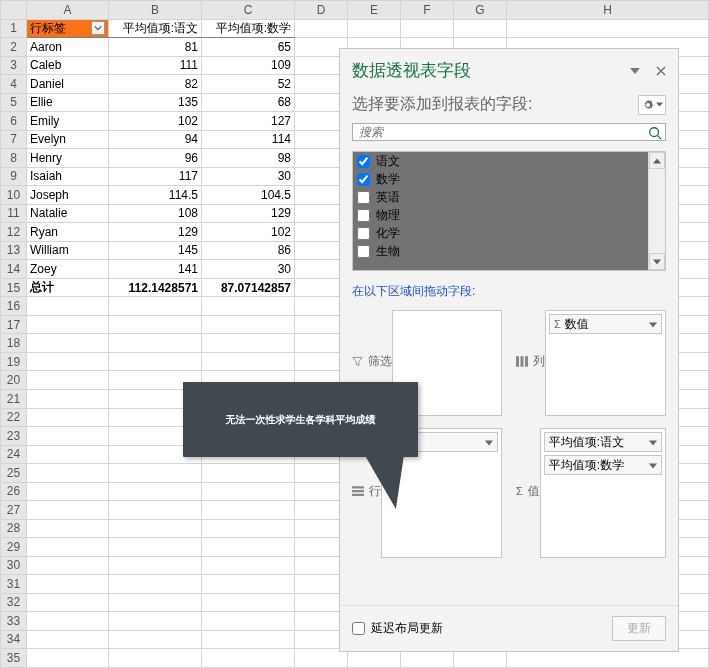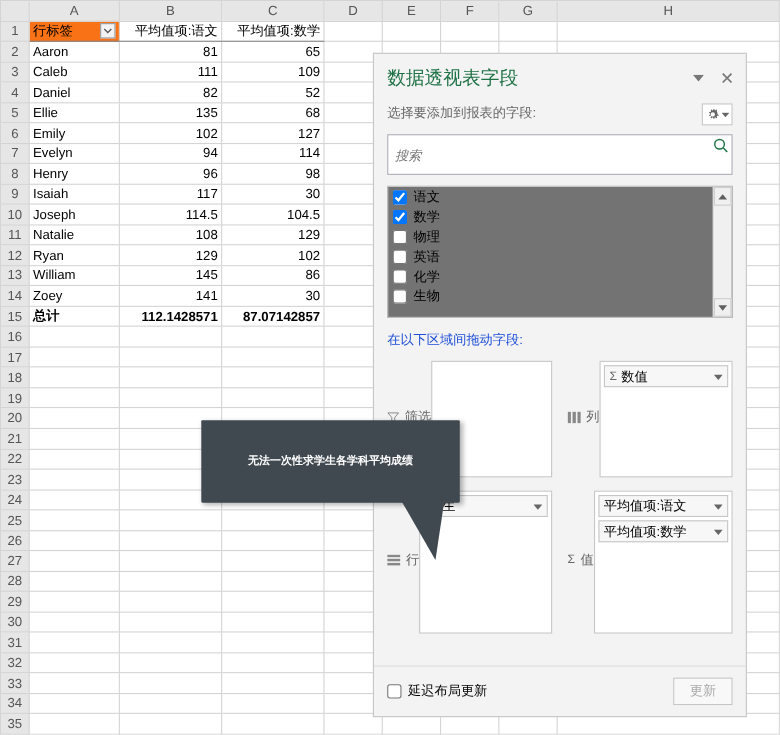--- a/index.html
+++ b/index.html
@@ -12,24 +12,24 @@
 .sheet .num{text-align:right}
 .sheet .bold{font-weight:bold}
 .sheet .hdr{border-bottom:1px solid #7f7f7f}
 .sheet .tot{border-top:1px solid #7f7f7f}
 .dropdown-btn{float:right;width:14px;height:14px;border:1px solid #999;background:#f3f3f3;display:flex;align-items:center;justify-content:center;margin-top:1px}
 .dropdown-btn svg{width:8px;height:8px}
 .panel{position:absolute;left:339px;top:48px;width:340px;height:604px;background:#f3f3f3;border:1px solid #c6c6c6}
 .panel-hd{display:flex;align-items:center;padding:10px 8px 6px 12px}
 .panel-title{color:#1e7145;font-size:17px;flex:1}
 .panel-tool{width:18px;height:18px;color:#777;display:flex;align-items:center;justify-content:center;cursor:pointer;margin-left:8px}
-.panel-sub{color:#666;padding:6px 12px 8px;font-size:12px;display:flex;}
+.panel-sub{color:#666;padding:6px 12px 8px;font-size:16px;display:flex;align-items:center}
 .gear{width:28px;height:20px;border:1px solid #c6c6c6;background:#fff;display:flex;align-items:center;justify-content:center;margin-left:auto}
 .search-wrap{margin:0 12px 10px;position:relative}
-.search{width:100%;height:37px;border:1px solid #abadb3;padding:2px 22px 2px 6px;font-style:italic;color:#888;font-size:12px}
+.search{width:100%;height:18px;border:1px solid #abadb3;padding:2px 22px 2px 6px;font-style:italic;color:#888;font-size:12px}
 .search-ico{position:absolute;right:4px;top:3px;color:#1e7145}
 .field-list{margin:0 12px 10px;border:1px solid #c6c6c6;background:#737373;height:120px;position:relative}
 .field-item{display:flex;align-items:center;height:18px;padding:0 4px}
 .field-item input{margin-right:6px}
 .vscroll{position:absolute;right:0;top:0;width:17px;height:100%;background:#f0f0f0;border-left:1px solid #ddd}
 .vscroll .up,.vscroll .dn{height:17px;background:#f0f0f0;border:1px solid #cecece;display:flex;align-items:center;justify-content:center}
 .vscroll .dn{position:absolute;bottom:0;width:100%}
 .areas-label{color:#1d4ed8;padding:2px 12px 10px;font-size:12px}
 .areas{display:grid;grid-template-columns:1fr 1fr;grid-template-rows:106px 130px;gap:12px 14px;padding:0 12px}
 .area{display:flex;flex-direction:row}
@@ -495,25 +495,25 @@
         <div class="field-item">
           <input type="checkbox" checked="" style="">
           <span>语文</span>
         </div>
         <div class="field-item">
           <input type="checkbox" checked="" style="">
           <span>数学</span>
         </div>
         <div class="field-item">
           <input type="checkbox" style="">
-          <span>物理</span>
+          <span>英语</span>
         </div>
         <div class="field-item">
           <input type="checkbox" style="">
-          <span>英语</span>
+          <span>物理</span>
         </div>
         <div class="field-item">
           <input type="checkbox" style="">
           <span>化学</span>
         </div>
         <div class="field-item">
           <input type="checkbox" style="">
           <span>生物</span>
         </div>
       </div>

